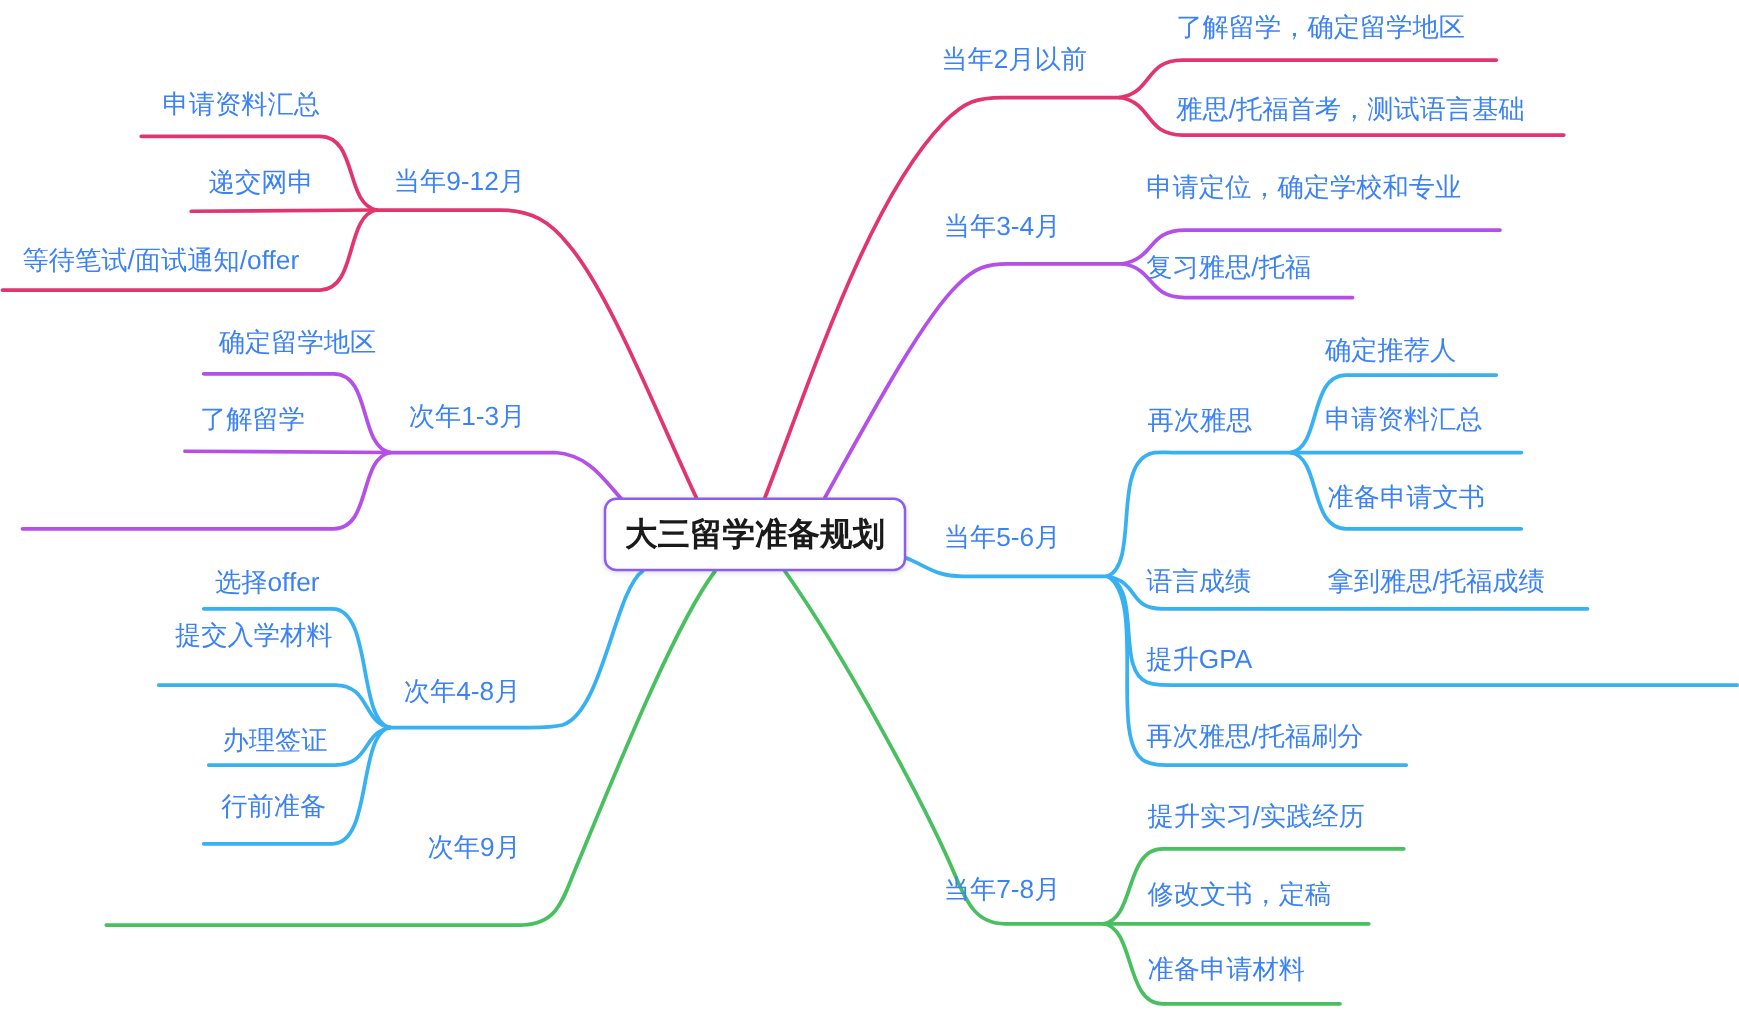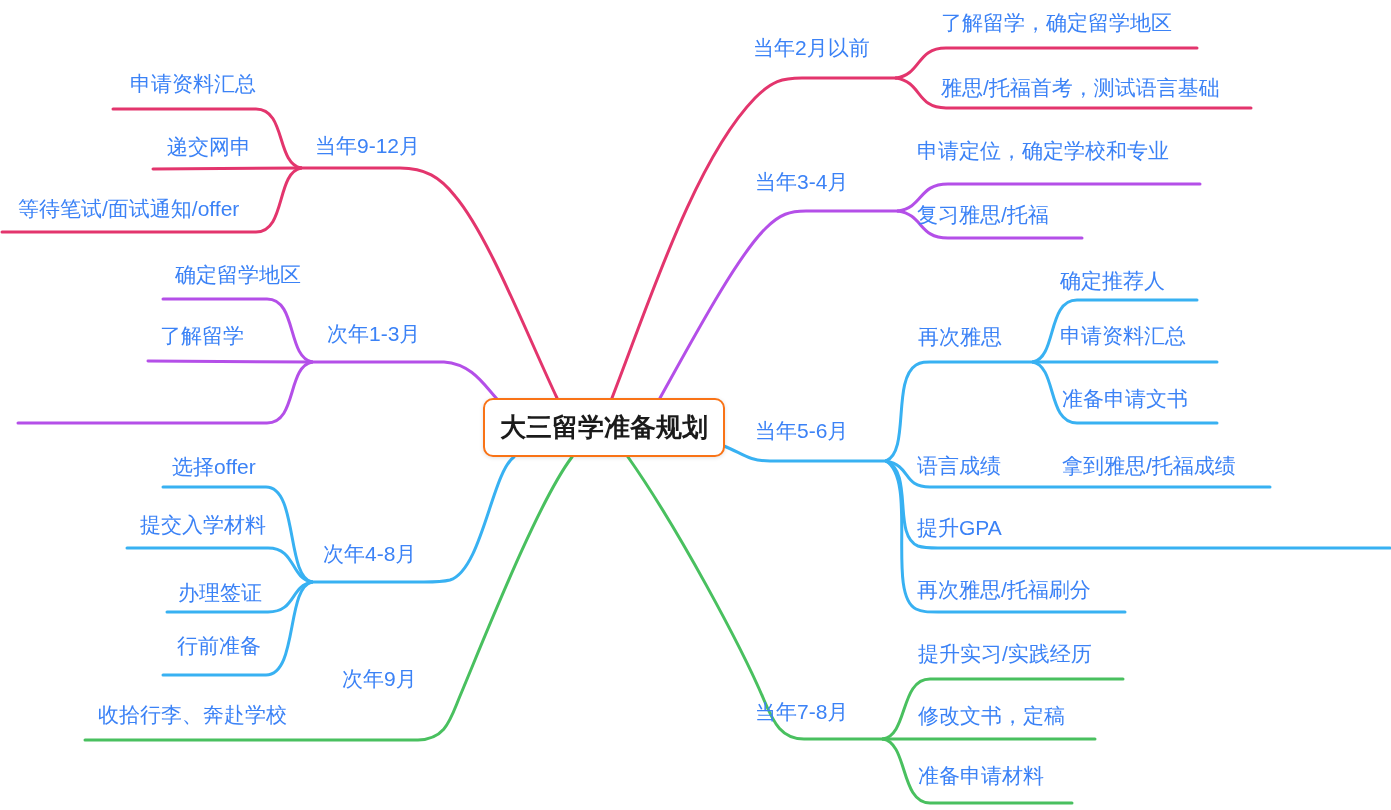--- a/index.html
+++ b/index.html
@@ -10,21 +10,21 @@
   }
   #stage{position:absolute;inset:0;width:1391px;height:810px;}
   svg.lines{position:absolute;left:0;top:0;width:1391px;height:810px;}
   svg.lines path{fill:none;stroke-width:3;stroke-linecap:round;}
   .lbl{
     position:absolute;white-space:nowrap;
     font-size:21px;line-height:24px;color:#3b82f6;cursor:default;
   }
   .center-node{
     position:absolute;left:483px;top:398px;width:238px;height:55px;
-    background:#ffffff;border:2px solid #f97316;border-radius:10px;
+    background:#ffffff;border:2px solid #8b5cf6;border-radius:10px;
     box-shadow:0 1px 4px rgba(0,0,0,0.12);
     display:flex;align-items:center;justify-content:center;
     font-size:26px;font-weight:bold;color:#1a1a1a;
   }
 </style>
 </head>
 <body>
 
 <div id="stage">
 
@@ -116,20 +116,19 @@
   <div class="lbl" style="left:130px;top:72px">申请资料汇总</div>
   <div class="lbl" style="left:167px;top:135px">递交网申</div>
   <div class="lbl" style="left:18px;top:197px">等待笔试/面试通知/offer</div>
 
   <div class="lbl" style="left:327px;top:322px">次年1-3月</div>
   <div class="lbl" style="left:175px;top:263px">确定留学地区</div>
   <div class="lbl" style="left:160px;top:324px">了解留学</div>
 
   <div class="lbl" style="left:323px;top:542px">次年4-8月</div>
   <div class="lbl" style="left:172px;top:455px">选择offer</div>
-  <div class="lbl" style="left:140px;top:513px">提交入学材料</div>
+  <div class="lbl" style="left:140px;top:497px">提交入学材料</div>
   <div class="lbl" style="left:178px;top:581px">办理签证</div>
   <div class="lbl" style="left:177px;top:634px">行前准备</div>
 
   <div class="lbl" style="left:342px;top:667px">次年9月</div>
-  <div class="lbl" style="left:98px;top:703px">收拾行李、奔赴学校</div>
 
 </div>
 
 </body></html>

